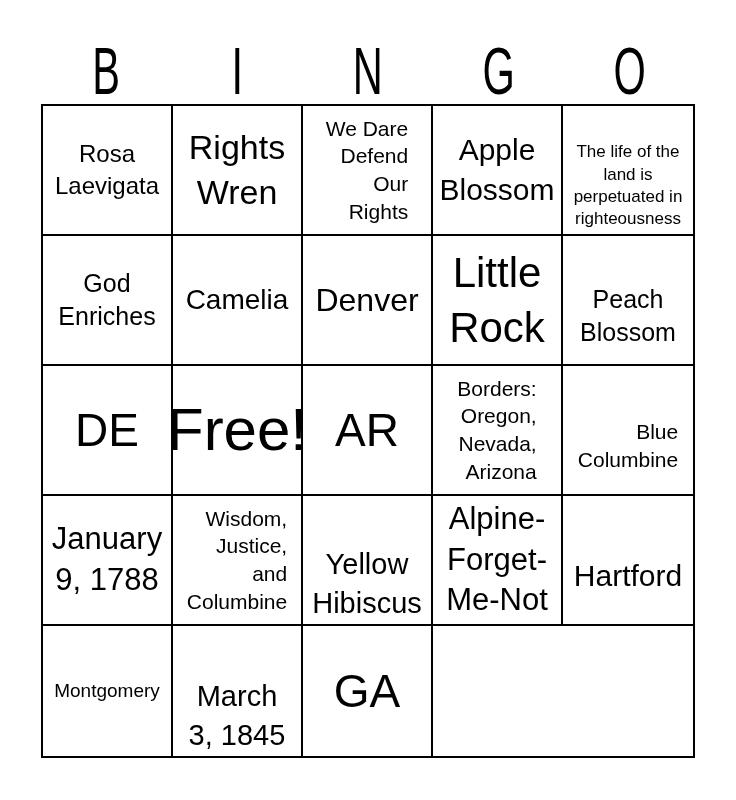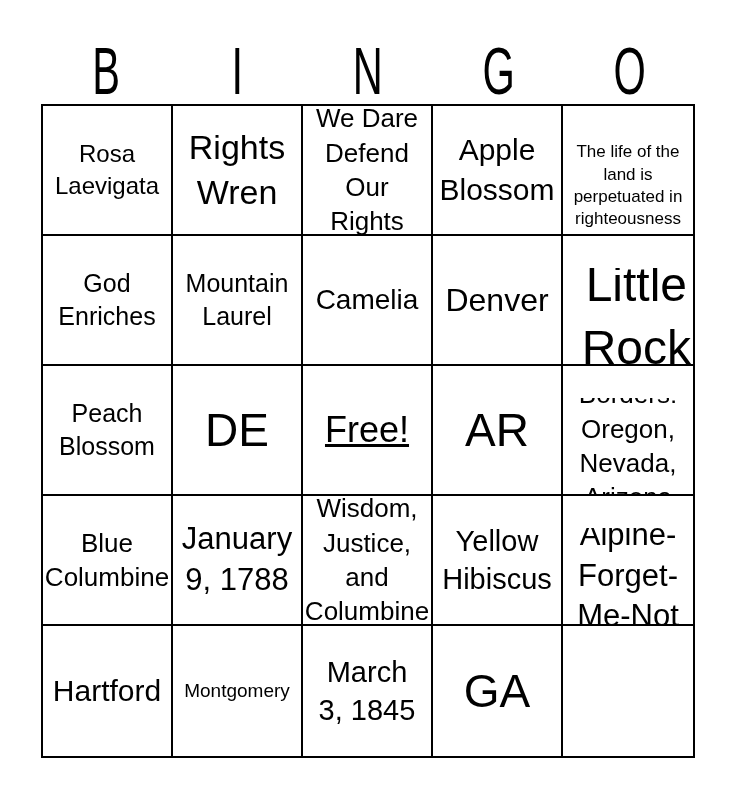--- a/index.html
+++ b/index.html
@@ -58,31 +58,31 @@
   .cell:nth-child(n+21) { border-bottom: none; }
   .cell span {
     white-space: pre-line;
     line-height: 1.32;
     display: block;
   }
 
   
   .s17 { font-size: 17px; }
   .s19 { font-size: 19px; }
-  .s21 { font-size: 26px; }
+  .s21 { font-size: 21px; text-align: right; }
   .s24 { font-size: 24px; }
   .s25 { font-size: 25px; }
   .s28 { font-size: 28px; justify-content: center; }
-  .s29 { font-size: 29px; }
+  .s29 { font-size: 29px; align-items: flex-end; }
   .s30 { font-size: 30px; }
   .s31 { font-size: 31px; }
   .s32 { font-size: 32px; }
   .s34 { font-size: 34px; }
-  .s42 { font-size: 48px; justify-content: flex-end; }
-  .s44 { font-size: 36px; text-decoration: underline; }
+  .s42 { font-size: 42px; }
+  .s44 { font-size: 60px; }
   .s46 { font-size: 46px; }
 </style>
 </head>
 <body>
 
 <div class="page">
 
   <div class="title">
     <span class="letter">B</span>
     <span class="letter">I</span>
@@ -114,24 +114,20 @@
     <div class="cell s17">
         <span>The life of the
 land is
 perpetuated in
 righteousness</span>
       </div>
 
     <div class="cell s25">
         <span>God
 Enriches</span>
-      </div>
-    <div class="cell s25">
-        <span>Mountain
-Laurel</span>
       </div>
     <div class="cell s28">
         <span>Camelia</span>
       </div>
     <div class="cell s32">
         <span>Denver</span>
       </div>
     <div class="cell s42">
         <span>Little
 Rock</span>

